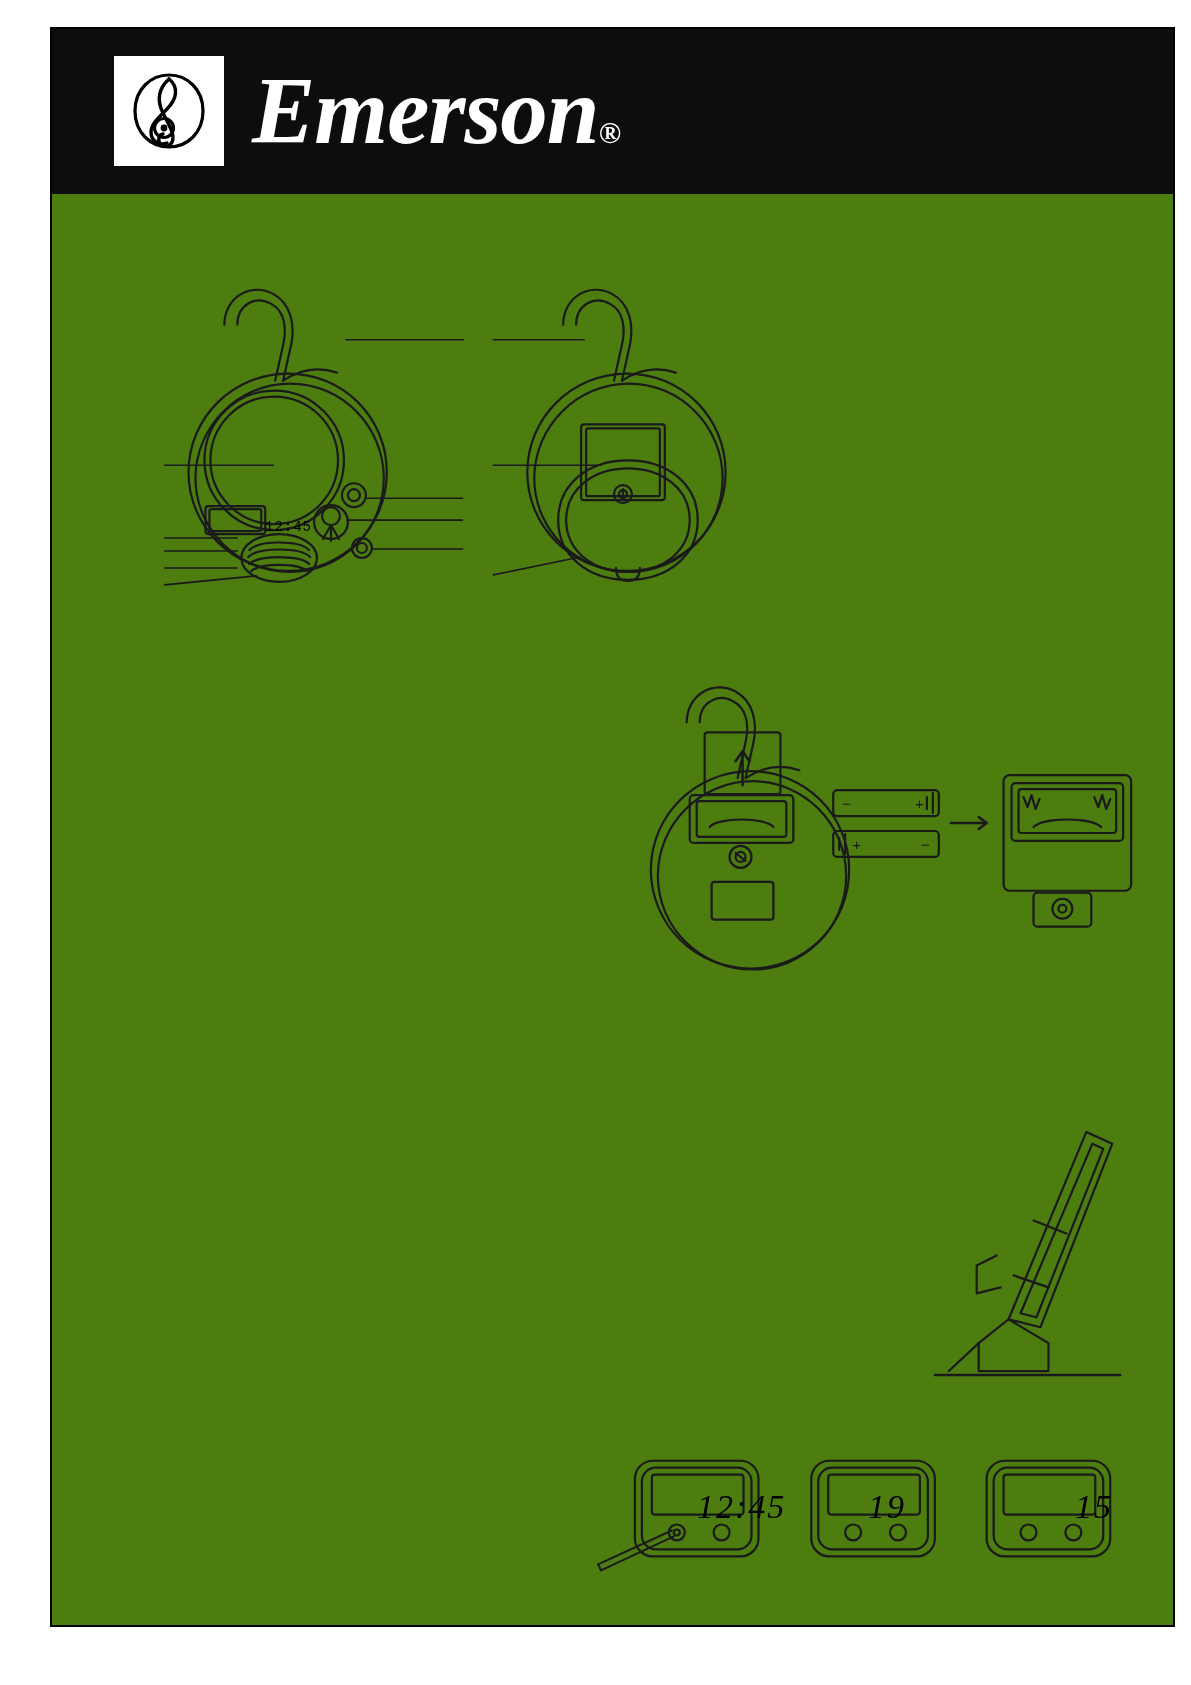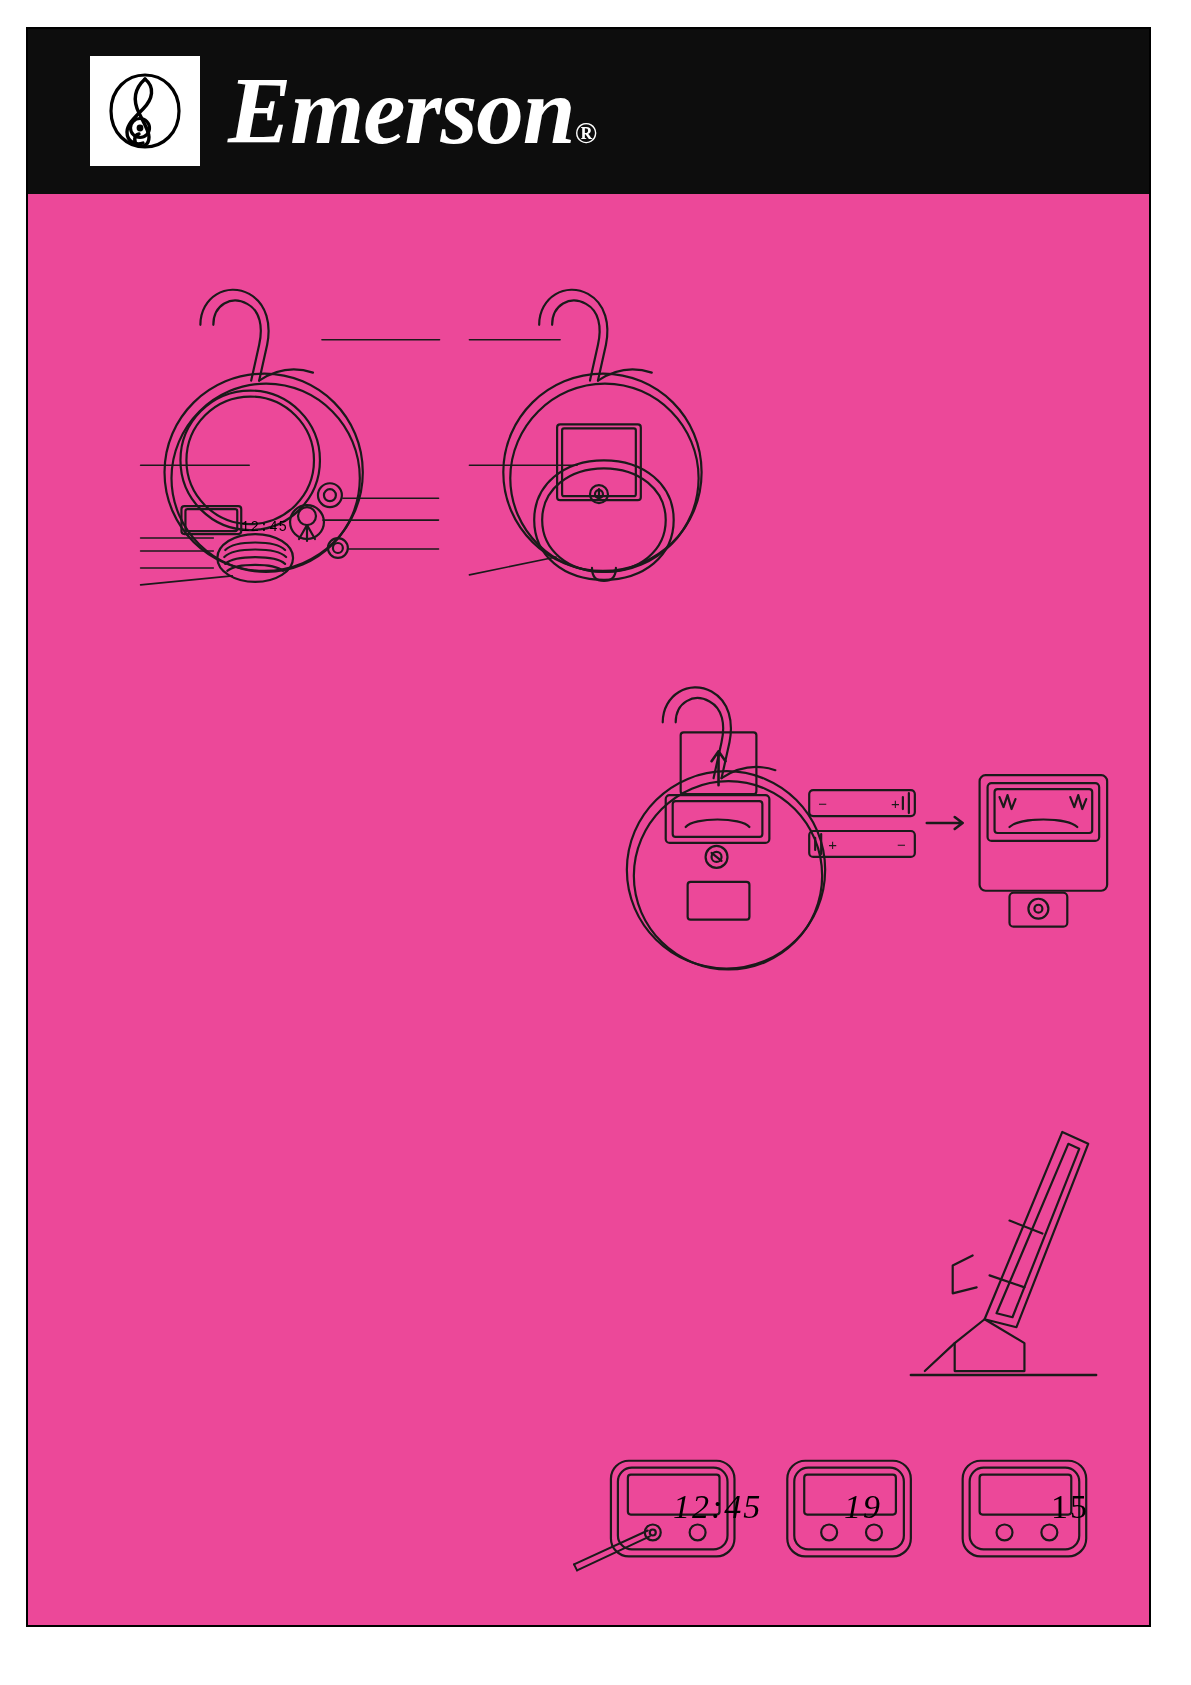--- a/index.html
+++ b/index.html
@@ -9,27 +9,27 @@
   }
   body {
     width: 1191px;
     height: 1685px;
     font-family: "Liberation Sans", sans-serif;
     position: relative;
     overflow: hidden;
   }
   .page {
     position: absolute;
-    left: 26px;
+    left: 50px;
     top: 27px;
     width: 1125px;
     height: 1600px;
     border: 2px solid #000;
     box-sizing: border-box;
-    background: #ec4899;
+    background: #4d7c0f;
   }
   .header-band {
     position: absolute;
     left: 0;
     top: 0;
     width: 100%;
     height: 165px;
     background: #0d0d0d;
   }
   .logo-mark {
@@ -256,15 +256,15 @@
       </g>
     </g>
   </svg>
 
   <div class="figcap" style="left:190px; top:490px; font-family:'Liberation Mono', monospace; font-size:14px; letter-spacing:1px;">12:45</div>
 
   <div class="figcap" style="left:622px; top:1459px; font-family:'Liberation Serif', serif; font-style:italic; font-size:34px; letter-spacing:2px;">12:45</div>
 
   <div class="figcap" style="left:793px; top:1459px; font-family:'Liberation Serif', serif; font-style:italic; font-size:34px; letter-spacing:2px;">19</div>
 
-  <div class="figcap" style="left:1000px; top:1459px; font-family:'Liberation Serif', serif; font-size:34px; letter-spacing:2px;">15</div>
+  <div class="figcap" style="left:1000px; top:1459px; font-family:'Liberation Serif', serif; font-style:italic; font-size:34px; letter-spacing:2px;">15</div>
 
 </div>
 
 </body></html>

